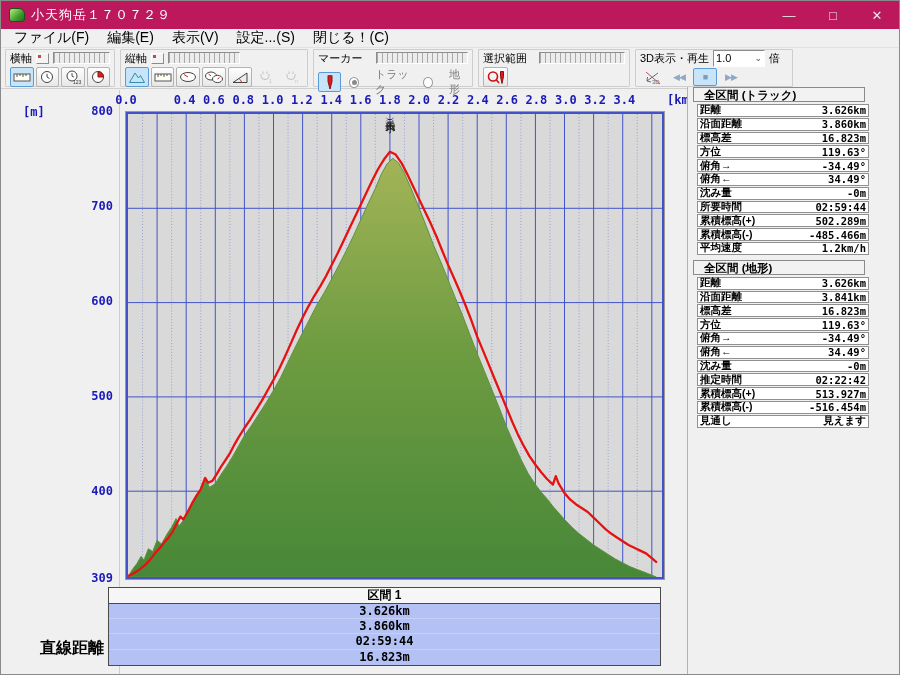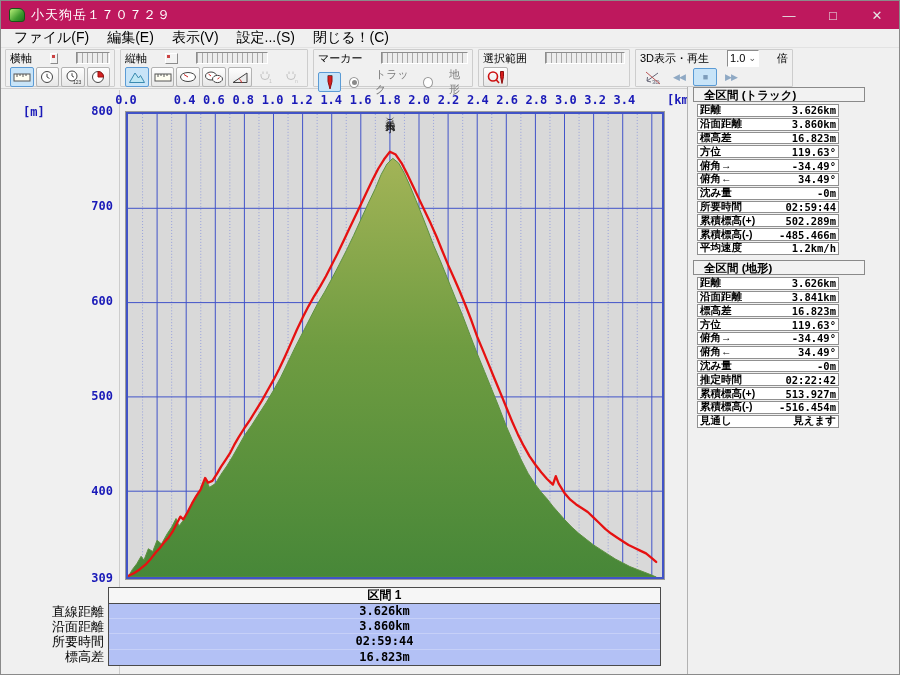--- a/index.html
+++ b/index.html
@@ -17,21 +17,21 @@
     color:#e6e6e6;font-size:13px;cursor:default;}
   
   .menubar{height:19px;background:#f0f0f0;display:flex;align-items:center;padding-left:4px;
     border-bottom:1px solid #e2e2e2;}
   .menuitem{font-size:14px;padding:1px 9px;}
   
   .toolbar{height:41px;display:flex;align-items:stretch;padding:1px 0 1px 4px;
     border-bottom:1px solid #d0d0d0;background:#f0f0f0;}
   .tgroup{border:1px solid #cdcdcd;border-radius:1px;padding:1px 4px;margin-right:5px;
     display:flex;flex-direction:column;}
-  .trow1{display:flex;align-items:center;gap:18px;height:14px;}
+  .trow1{display:flex;align-items:center;gap:4px;height:14px;}
   .tlabel{font-size:11px;white-space:nowrap;}
   .minibtn{width:13px;height:11px;background:#f3f3f3;border:1px solid;
     border-color:#fff #8c8c8c #8c8c8c #fff;position:relative;}
   .minibtn::after{content:"";position:absolute;left:1px;top:1px;width:3px;height:3px;background:#cc4444;}
   .slider{height:12px;border:1px solid;border-color:#8c8c8c #fff #fff #8c8c8c;
     background:repeating-linear-gradient(90deg,#a9a9a9 0 1px,#ececec 1px 5px);}
   .trow2{display:flex;align-items:center;gap:2px;margin-top:2px;}
   .iconbtn{width:25px;height:20px;display:flex;align-items:center;justify-content:center;
     background:linear-gradient(#fefefe,#e7e7e7);border:1px solid #b3b3b3;border-radius:2px;}
   .iconbtn.sel{background:#c8e4f8;border-color:#5b9bd5;}
@@ -62,27 +62,27 @@
     border:1px solid #4a4a4a;display:flex;align-items:center;justify-content:center;
     font-size:12px;font-weight:bold;}
   .seg-body{position:absolute;left:107px;top:514px;width:553px;border:1px solid #4a4a4a;border-top:none;
     background:#b3c1f5;}
   .seg-row{height:15.2px;display:flex;align-items:center;justify-content:center;
     font-family:"DejaVu Sans Mono","Liberation Mono",monospace;font-weight:bold;font-size:12px;
     border-bottom:1px solid #c6d0f8;}
   .seg-row:last-child{border-bottom:none;}
   .seg-labels{position:absolute;left:26px;top:514px;width:77px;}
   .seg-label{height:15.2px;display:flex;align-items:center;justify-content:flex-end;
-    font-size:13px;font-weight:normal;}
+    font-size:16px;font-weight:bold;margin-top:37px;}
   
   .rpanel{position:absolute;left:686px;top:86px;right:0;bottom:0;background:#f0f0f0;
     border-left:1px solid #b2b2b2;padding:0 0 0 5px;}
   .sect-header{width:172px;background:#f2f2f2;border:1px solid #8a8a8a;font-size:11.5px;
     font-weight:bold;padding:0 10px;height:15px;line-height:14px;margin-bottom:2px;}
-  .sect-rows{width:142px;margin-left:4px;margin-bottom:5px;}
+  .sect-rows{width:172px;margin-left:4px;margin-bottom:5px;}
   .stat-row{display:flex;align-items:center;background:#fff;border:1px solid #909090;
     height:12.8px;margin-bottom:1px;padding:0 2px;}
   .stat-label{font-size:10.5px;font-weight:bold;white-space:nowrap;}
   .stat-value{margin-left:auto;font-family:"DejaVu Sans Mono","Liberation Mono",monospace;
     font-weight:bold;font-size:10.5px;}
 </style>
 </head>
 <body>
 
 <div class="window">

